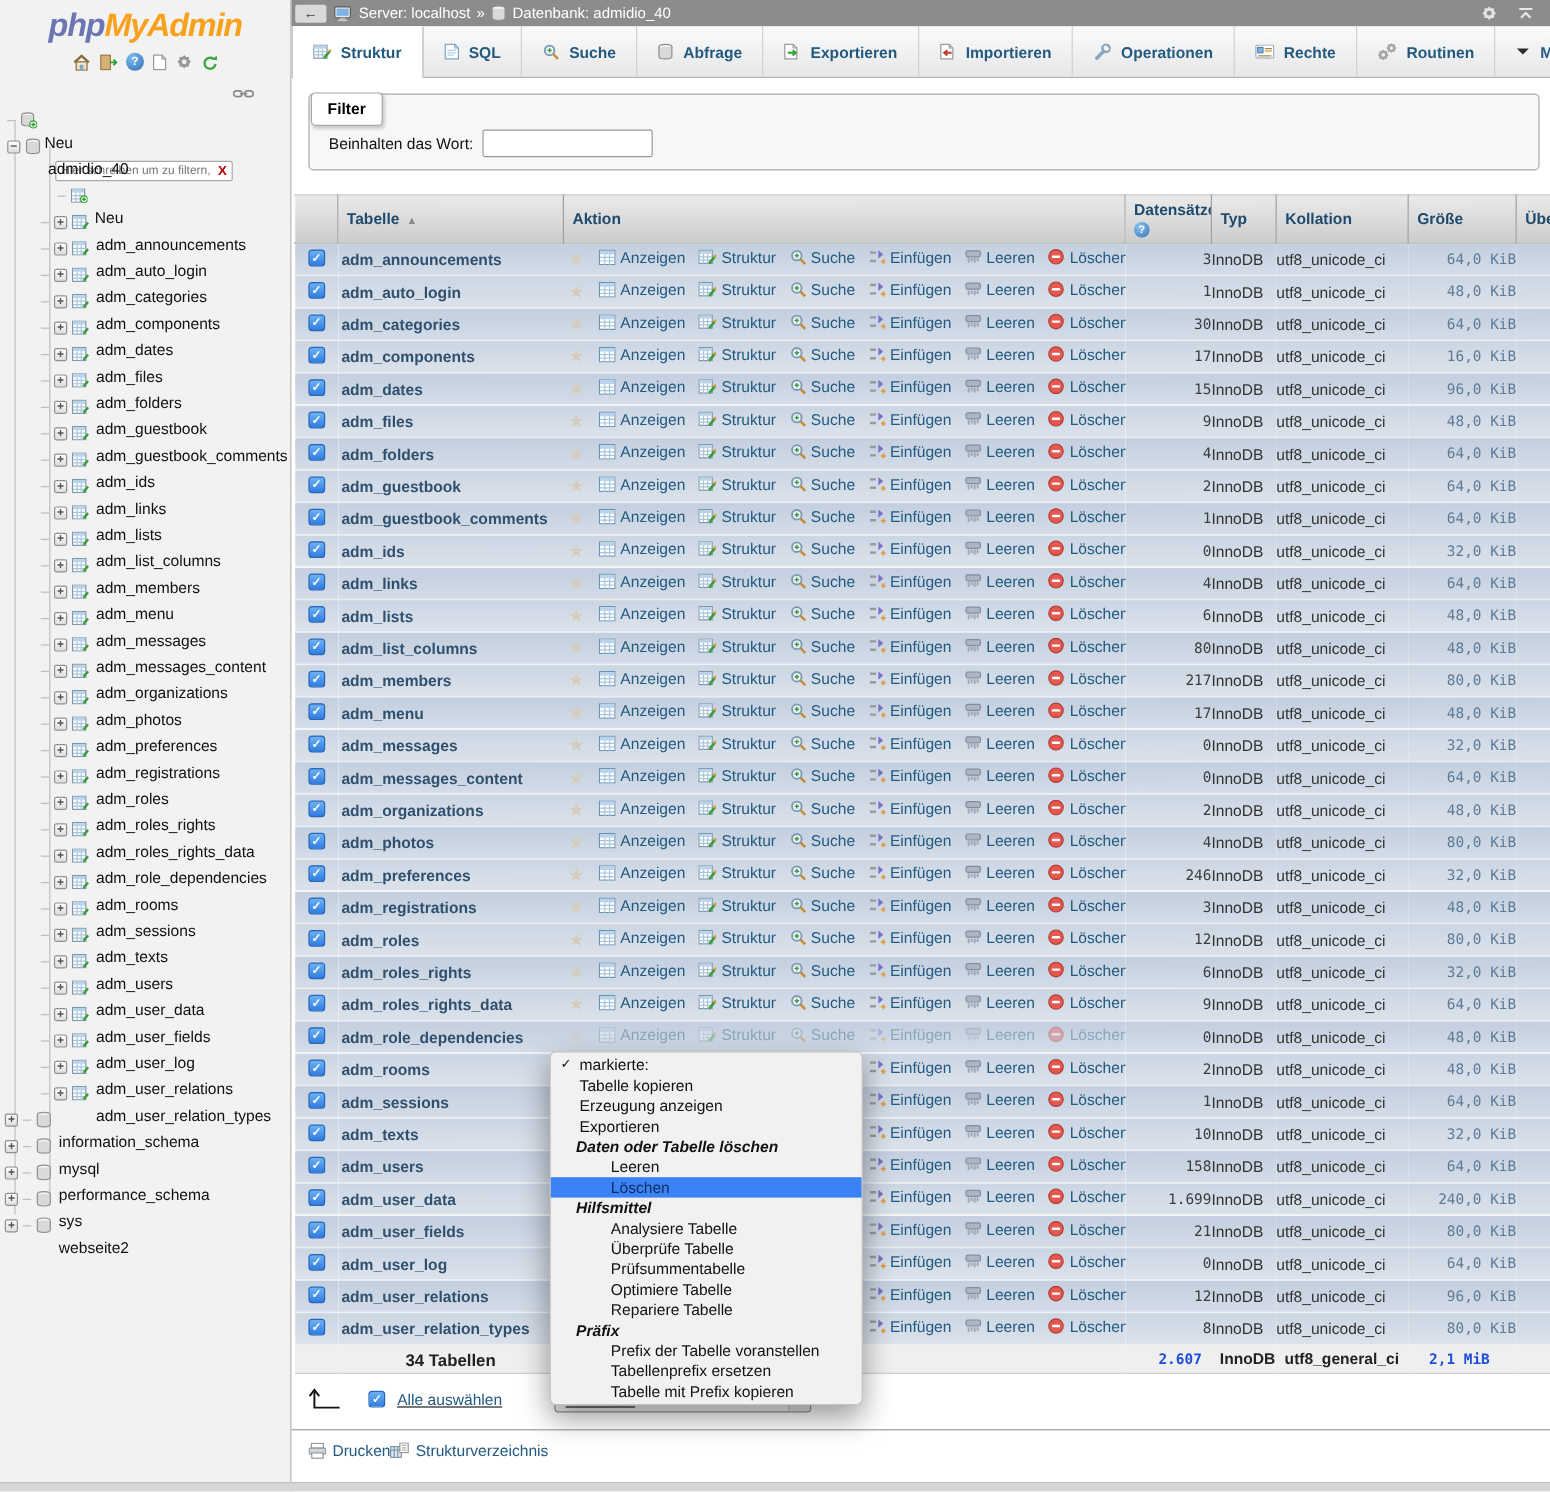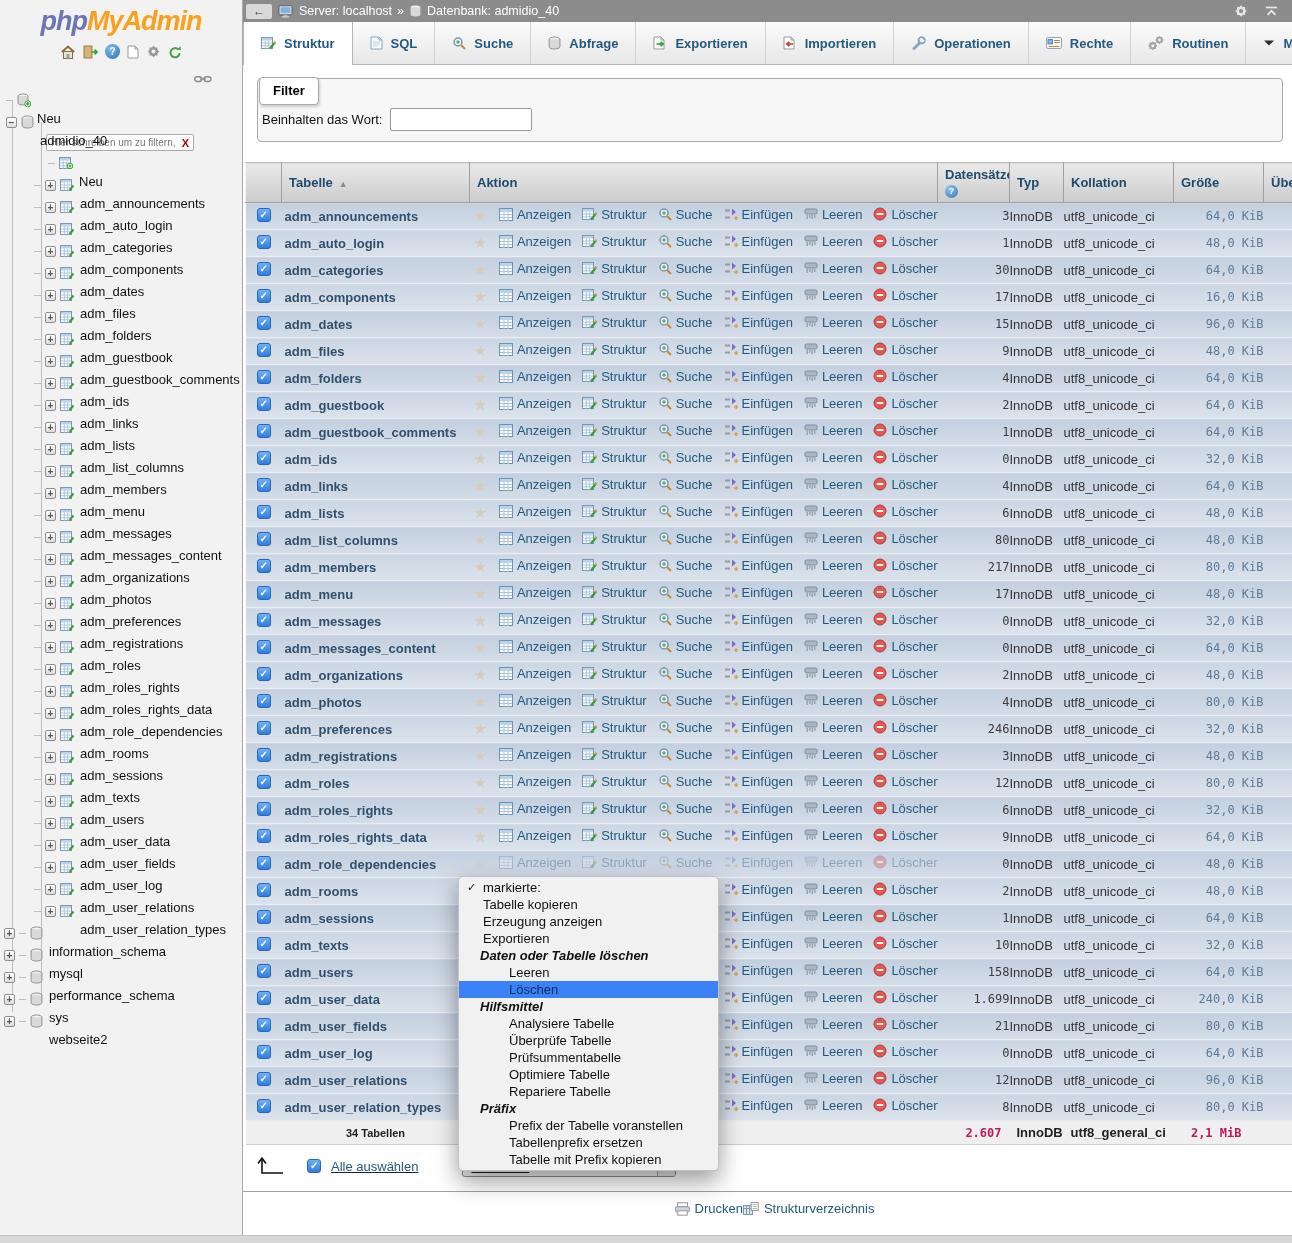--- a/index.html
+++ b/index.html
@@ -32,21 +32,21 @@
   #back-btn{width:26px;height:15px;margin-left:3px;background:#d9d9d9;border-radius:2px;color:#3c3c3c;font-size:12px;line-height:14px;text-align:center;}
   #topbar .crumb{display:inline-flex;align-items:center;gap:5px;}
   #topbar-right{margin-left:auto;display:flex;align-items:center;gap:16px;padding-right:14px;}
   #tabbar{position:absolute;left:243px;top:22px;width:1049px;height:43px;background:linear-gradient(#fbfbfb,#e7e7e7);border-bottom:1px solid #b5b5b5;display:flex;box-sizing:border-box;}
   .tab{display:flex;align-items:center;gap:8px;padding:0 17px;font-size:13px;font-weight:bold;color:#235a81;border-right:1px solid #d2d2d2;cursor:default;}
   .tab.active{background:#fff;border-right:1px solid #b5b5b5;border-left:1px solid #b5b5b5;margin-bottom:-1px;}
   
   #content{position:absolute;left:243px;top:65px;width:1049px;height:1178px;background:#fff;}
   #filterbox{position:relative;margin:13px 0 0 14px;width:1026px;height:64px;border:1px solid #a9a9a9;border-radius:4px;background:#f7f7f7;box-sizing:border-box;}
   #filter-legend{position:absolute;left:1px;top:-2px;background:#fff;border:1px solid #a9a9a9;border-radius:4px;padding:5px 13px 6px;font-size:13px;font-weight:bold;color:#000;box-shadow:1px 2px 3px rgba(0,0,0,.18);}
-  #filter-inner{position:absolute;left:4px;bottom:10px;display:flex;align-items:center;gap:8px;font-size:13px;color:#111;}
+  #filter-inner{position:absolute;left:16px;bottom:10px;display:flex;align-items:center;gap:8px;font-size:13px;color:#111;}
   #filter-input{width:136px;height:19px;border:1px solid #999;border-radius:2px;background:#fff;}
   
   #dbtable{margin:20px 0 0 2px;border-collapse:collapse;table-layout:fixed;font-size:13px;width:1047px;}
   #dbtable col.c1{width:36px}#dbtable col.c2{width:188px}#dbtable col.c3{width:468px}
   #dbtable col.c4{width:72px}#dbtable col.c5{width:54px}#dbtable col.c6{width:110px}
   #dbtable col.c7{width:90px}#dbtable col.c8{width:29px}
   #dbtable thead th{height:40px;background:linear-gradient(#eaeaea,#cccccc);border-left:1px solid #f6f6f6;border-right:1px solid #9f9f9f;border-top:1px solid #c0c0c0;border-bottom:1px solid #9f9f9f;color:#1e4a6e;font-size:13px;text-align:left;padding:0 0 0 7px;white-space:nowrap;overflow:hidden;box-sizing:border-box;}
   .sort-arrow{font-size:9px;color:#8a8a8a;margin-left:6px;}
   .hq{width:13px;height:13px;border-radius:50%;background:radial-gradient(circle at 35% 30%,#8bc4ef,#3273b6);color:#fff;font-size:9px;font-weight:bold;display:inline-flex;align-items:center;justify-content:center;margin-top:2px;}
   #dbtable tbody td{height:27px;border-bottom:1px solid #e9edf2;padding:0;overflow:hidden;white-space:nowrap;box-sizing:border-box;}
@@ -57,30 +57,30 @@
   td.c-check{text-align:center;}
   .tname{font-weight:bold;color:#30506e;padding-left:3px;}
   .star{color:#d6ccba;font-size:15px;margin:0 12px 0 4px;}
   .alink{color:#235a81;display:inline-flex;align-items:center;gap:4px;margin-right:11px;}
   .ghost{opacity:.38;}
   td.c-num{text-align:right;padding-right:8px;font-family:"DejaVu Sans Mono",monospace;font-size:12px;color:#3c3c3c;}
   td.c-type{padding-left:7px;color:#333;}
   td.c-coll{padding-left:7px;color:#333;}
   td.c-size{text-align:right;padding-right:22px;font-family:"DejaVu Sans Mono",monospace;font-size:12px;color:#5f7astro;color:#5e7astro;color:#5e7a96;}
   #dbtable tfoot td{height:21px;background:#efefef;border-top:1px solid #9f9f9f;border-bottom:1px solid #cfcfcf;font-weight:bold;color:#222;white-space:nowrap;}
-  #dbtable tfoot .sum-label{text-align:center;font-size:11px;}
-  #dbtable tfoot td.c-num,#dbtable tfoot td.c-size{color:#be185d;}
+  #dbtable tfoot .sum-label{text-align:center;font-size:14px;}
+  #dbtable tfoot td.c-num,#dbtable tfoot td.c-size{color:#1d4ed8;}
   
   #checkall-row{display:flex;align-items:center;margin:9px 0 0 12px;height:24px;text-decoration:underline;}
   #checkall-label{color:#235a81;font-size:13px;margin-left:10px;}
   #checkall-row .cb{margin-left:22px;}
   #fake-select{display:flex;align-items:center;width:214px;height:22px;margin-left:44px;border:1px solid #8f8f8f;border-radius:3px;background:linear-gradient(#ffffff,#f1f1f1);font-size:13px;color:#111;padding-left:8px;box-sizing:border-box;}
   #sel-arrow{margin-left:auto;width:17px;height:100%;border-left:1px solid #aaa;background:linear-gradient(#fbfbfb,#e4e4e4);display:flex;align-items:center;justify-content:center;font-size:7px;color:#333;border-radius:0 2px 2px 0;}
   #footer-hr{border:none;border-top:1px solid #9f9f9f;margin:13px 0 0 0;}
-  #print-row{display:flex;align-items:center;margin:9px 0 0 14px;font-size:13px;justify-content:center;}
+  #print-row{display:flex;align-items:center;margin:9px 0 0 14px;font-size:13px;}
   #print-row .plink{color:#235a81;display:inline-flex;align-items:center;gap:5px;}
   
   #popup-menu{position:absolute;left:458px;top:876px;width:259px;background:#f1f1f1;border:1px solid #c2c2c2;border-radius:5px;box-shadow:0 10px 25px rgba(0,0,0,.4);z-index:60;padding:2px 0;font-size:13px;color:#111;}
   .mi{height:17px;line-height:17px;white-space:nowrap;position:relative;}
   .mi.checked{padding-left:24px;}
   .mi.checked::before{content:"✓";position:absolute;left:8px;font-size:11px;}
   .mi.item{padding-left:24px;}
   .mi.header{padding-left:21px;font-weight:bold;font-style:italic;}
   .mi.sub{padding-left:50px;}
   .mi.sel{background:#3b82f7;color:#0e2d62;}

